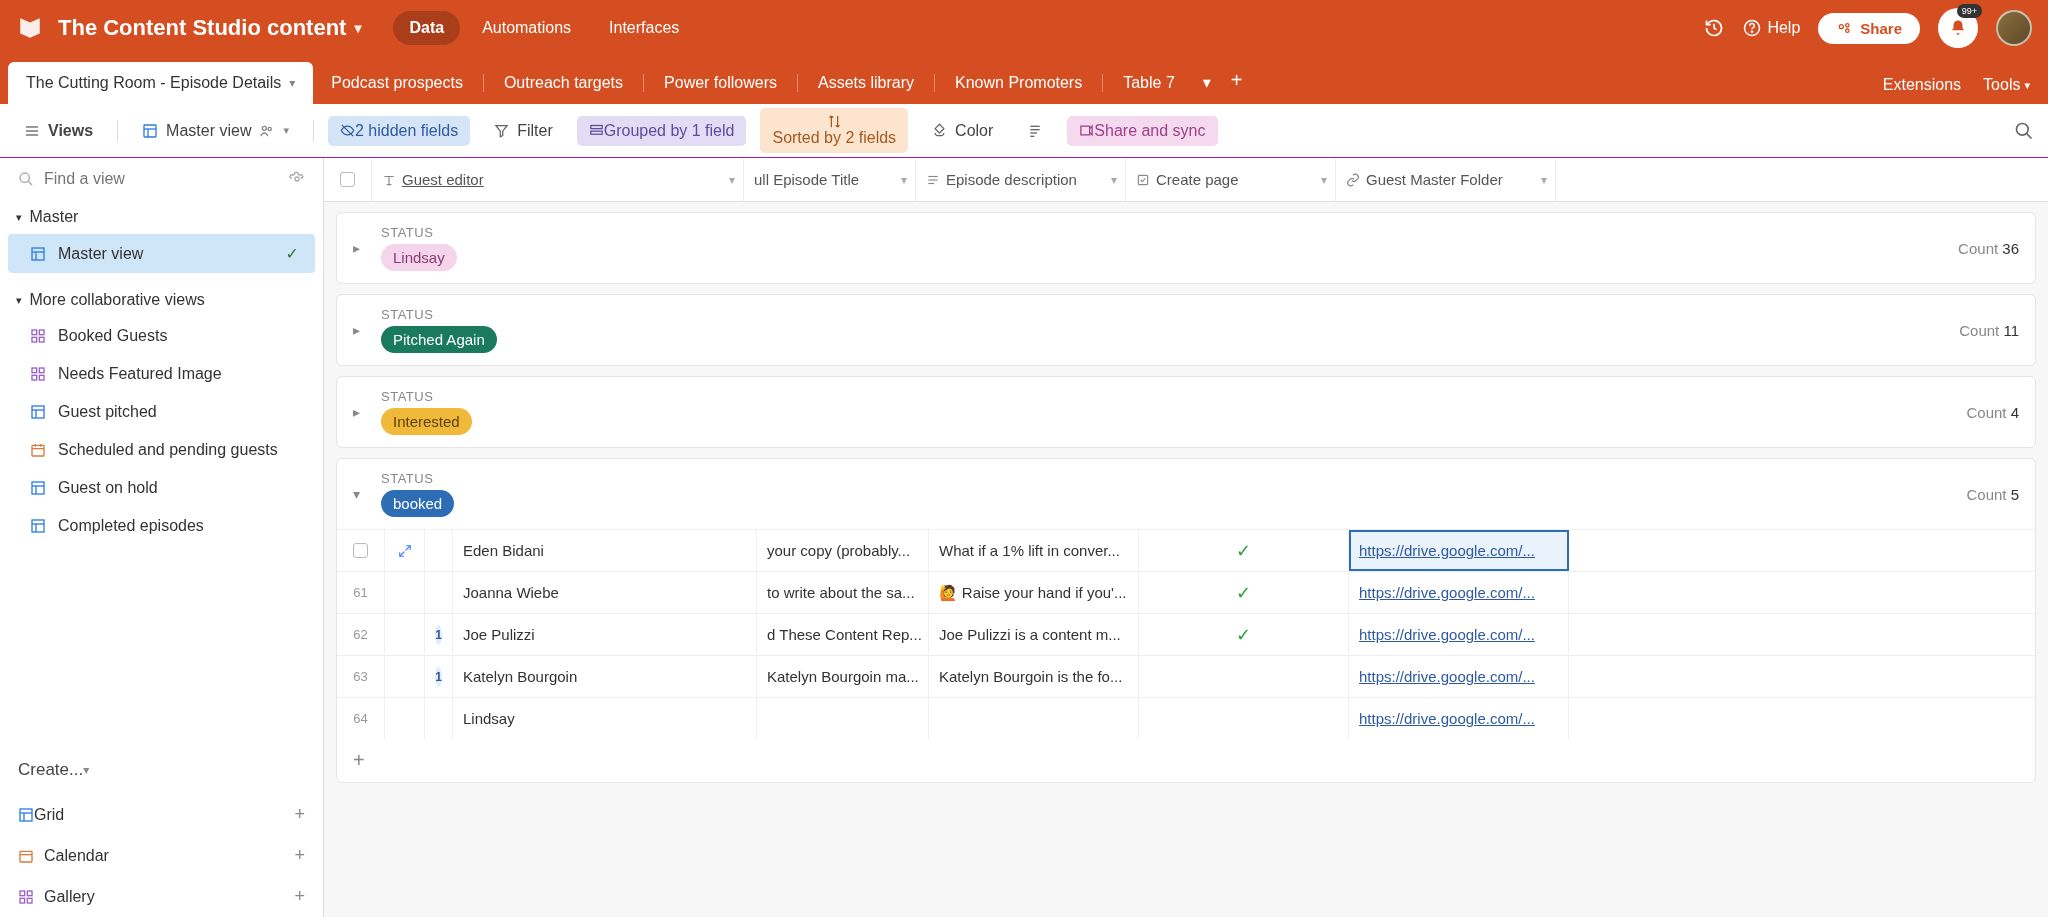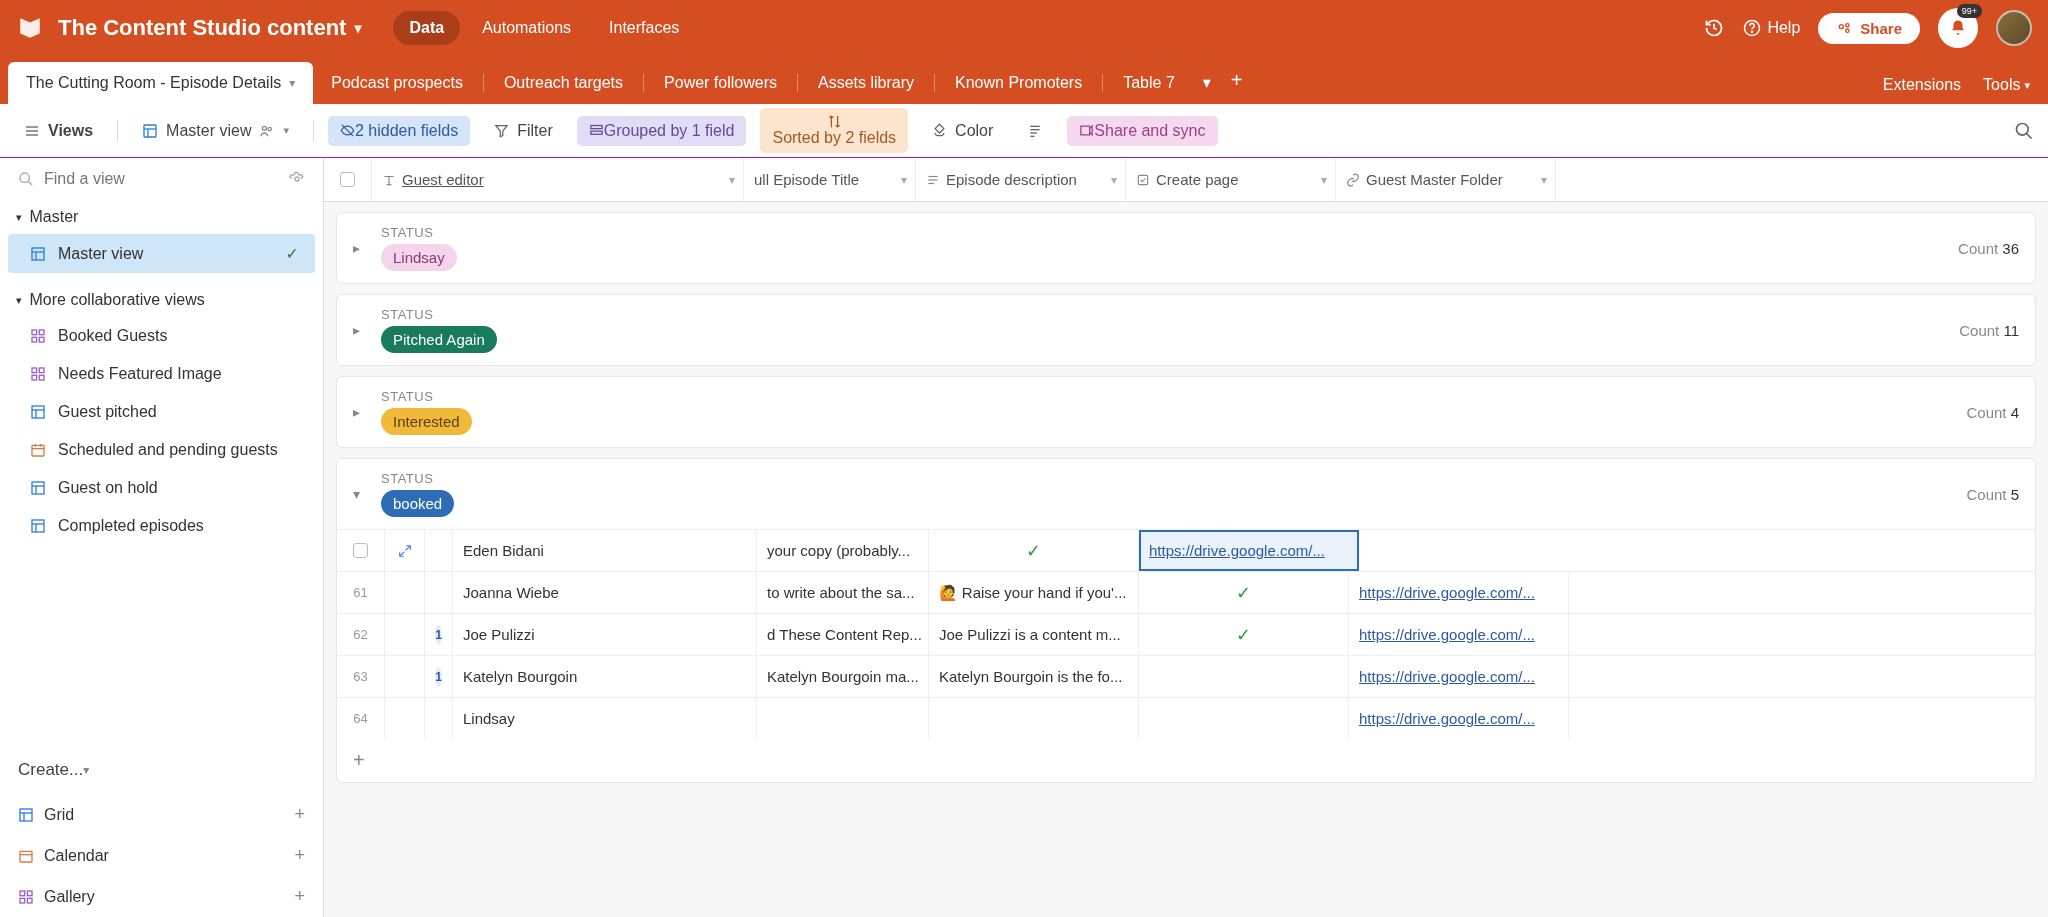--- a/index.html
+++ b/index.html
@@ -373,21 +373,21 @@
             <span>Completed episodes</span>
           </div>
         </div>
     </div>
     <div class="create-row">
       <span>Create...</span>
       <span style="font-size:12px;color:#888;">▾</span>
     </div>
     <div id="create-items">
         <div class="create-item">
-          <span style="display:flex;align-items:center;gap:10px;">
+          <span style="display:flex;align-items:center;">
             <span>
               <svg width="16" height="16" viewBox="0 0 24 24" fill="none" stroke="#2d7de0" stroke-width="2">
                 <rect x="3" y="3" width="18" height="18"></rect>
                 <line x1="3" y1="9" x2="21" y2="9"></line>
                 <line x1="9" y1="9" x2="9" y2="21"></line>
               </svg>
             </span>
             <span>Grid</span>
           </span>
           <span class="plus">+</span>
@@ -498,20 +498,21 @@
               <svg width="14" height="14" viewBox="0 0 24 24" fill="none" stroke="#3b82f6" stroke-width="2">
                 <polyline points="14 3 21 3 21 10"></polyline>
                 <polyline points="10 21 3 21 3 14"></polyline>
                 <line x1="21" y1="3" x2="13" y2="11"></line>
                 <line x1="3" y1="21" x2="11" y2="13"></line>
               </svg>
             </div>
             <div class="cell badge-col"></div>
             <div class="cell guest">Eden Bidani</div>
             <div class="cell title">your copy (probably...</div>
+            <div class="cell desc">What if a 1% lift in conver...</div>
             <div class="cell create">
               <span class="check-green">✓</span>
             </div>
             <div class="cell folder selected">
               <span class="link">https://drive.google.com/...</span>
             </div>
           </div>
           <div class="row">
             <div class="cell num">61</div>
             <div class="cell expand-col"></div>

